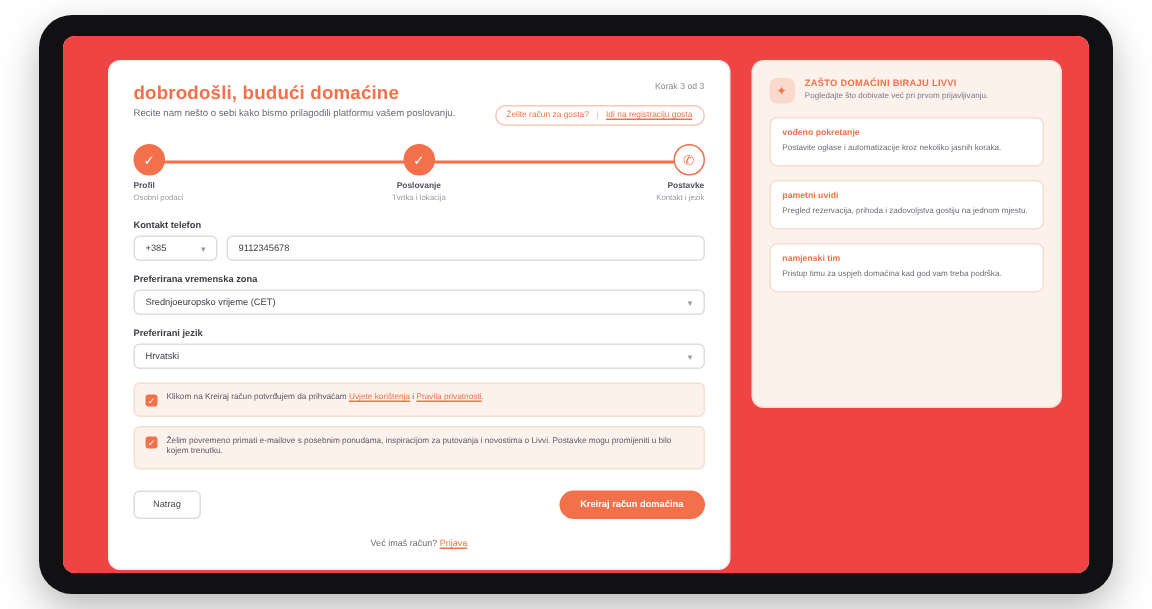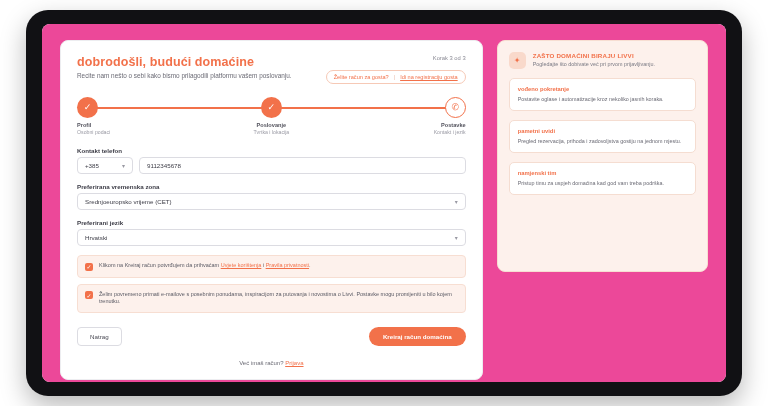--- a/index.html
+++ b/index.html
@@ -30,22 +30,22 @@
     width: 684px; height: 358px;
     background: #ffffff;
     border-radius: 8px;
     overflow: hidden;
   }
   
   .page {
     position: absolute;
     left: 0; top: 0;
     width: 684px; height: 358px;
-    background: #ec4899;
-    padding: 16px 18px 0 18px;
+    background: #ef4444;
+    padding: 16px 18px 0 30px;
     display: flex;
     gap: 14px;
   }
   .main-card {
     width: 424px;
     background: #ffffff;
     border: 1px solid #ededf0;
     border-radius: 8px;
     padding: 14px 16px 0 16px;
     position: relative;

